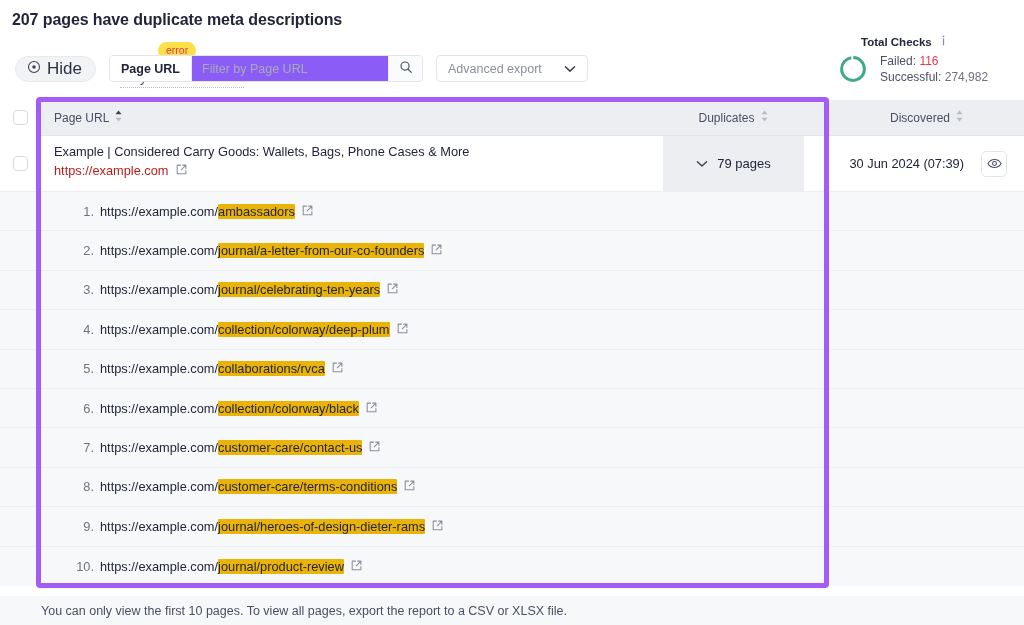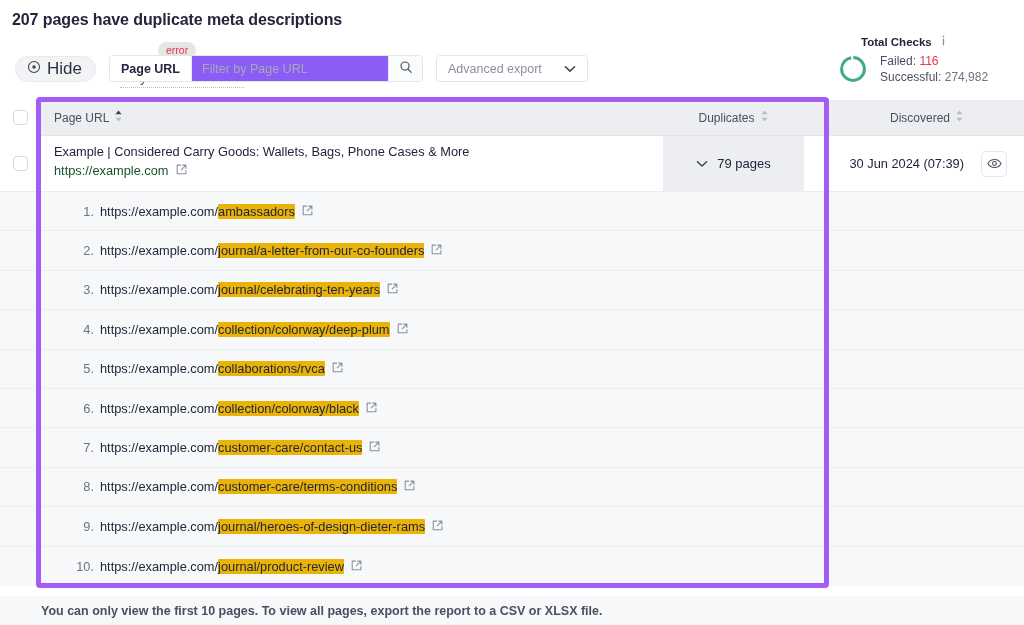--- a/index.html
+++ b/index.html
@@ -10,21 +10,21 @@
     color: #23263b;
     overflow: hidden;
   }
   .page { position: relative; width: 1024px; height: 625px; }
 
   
   .top { position: absolute; left: 0; top: 0; width: 1024px; height: 96px; background:#fff; }
   .title-row { position: absolute; left: 12px; top: 11px; display: flex; align-items: center; gap: 12px; flex-direction: column; }
   .title { font-size: 16px; font-weight: bold; letter-spacing: -0.1px; color:#23263b; white-space: nowrap; }
   .badge-error {
-    background: #e5e5e5; color: #e5374a; font-size: 10.5px;
+    background: #fde047; color: #e5374a; font-size: 10.5px;
     padding: 3px 8px 3px; border-radius: 10px; line-height: 1; font-weight: normal;
     position: relative; top: 1px;
   }
   .fix-link {
     font-size: 13.5px; color: #4a4f63; margin-left: 10px;
     border-bottom: 1px dotted #b9bcc7; padding-bottom: 2px; cursor: pointer; white-space: nowrap;
   }
   .sendto { display:flex; align-items:center; gap:7px; margin-left: 26px; color:#4a4f63; font-size:13.5px; cursor:pointer; white-space:nowrap;}
   .sendto svg { display:block; }
 
@@ -89,21 +89,21 @@
 
   .th { display:flex; align-items:center; gap:5px; white-space:nowrap; cursor:pointer; }
   .sorticon { display:block; }
 
   .trow {
     display:flex; align-items:stretch; min-height:56px;
     background:#fff; border-bottom:1px solid #ebedf0;
   }
   .trow .col-url { flex-direction:column; justify-content:flex-start; align-items:flex-start; gap:3px; padding-top:7px; }
   .row-title { font-size:12.8px; color:#23263b; line-height:17px; }
-  .row-link { font-size:12.8px; color:#14532d; display:flex; align-items:center; gap:7px; cursor:pointer; }
+  .row-link { font-size:12.8px; color:#b91c1c; display:flex; align-items:center; gap:7px; cursor:pointer; }
   .cell-dup {
     background:#eceef1; display:flex; align-items:center; justify-content:center; gap:9px;
     font-size:13px; color:#23263b; cursor:pointer;
   }
   .cell-disc { font-size:12.8px; color:#23263b; }
   .eye-btn {
     width:26px; height:26px; border:1px solid #e3e5e9; border-radius:5px; background:#fff;
     display:flex; align-items:center; justify-content:center; cursor:pointer;
   }
 
@@ -119,21 +119,21 @@
     font-size:12.8px; color:#23263b;
   }
   .subrow:last-child { border-bottom:0; }
   .sub-num { width:22px; text-align:right; margin-right:6px; color:#6f7381; flex:none; }
   .sub-url { display:flex; align-items:center; gap:7px; white-space:nowrap; }
   .hl { background:#eab308; border-radius:1px; padding:0 0; }
 
   .footer {
     position:absolute; left:0; top:596px; width:1024px; height:29px;
     background:#f7f8f9; font-size:12.5px; color:#4a4f63;
-    display:flex; align-items:center; padding-left:41px;font-weight:bold;
+    display:flex; align-items:center; padding-left:41px;
   }
   .ext-ico { display:block; }
 </style>
 </head>
 <body>
 
 <div class="page">
 
   <div class="top">
     <div class="title-row">

